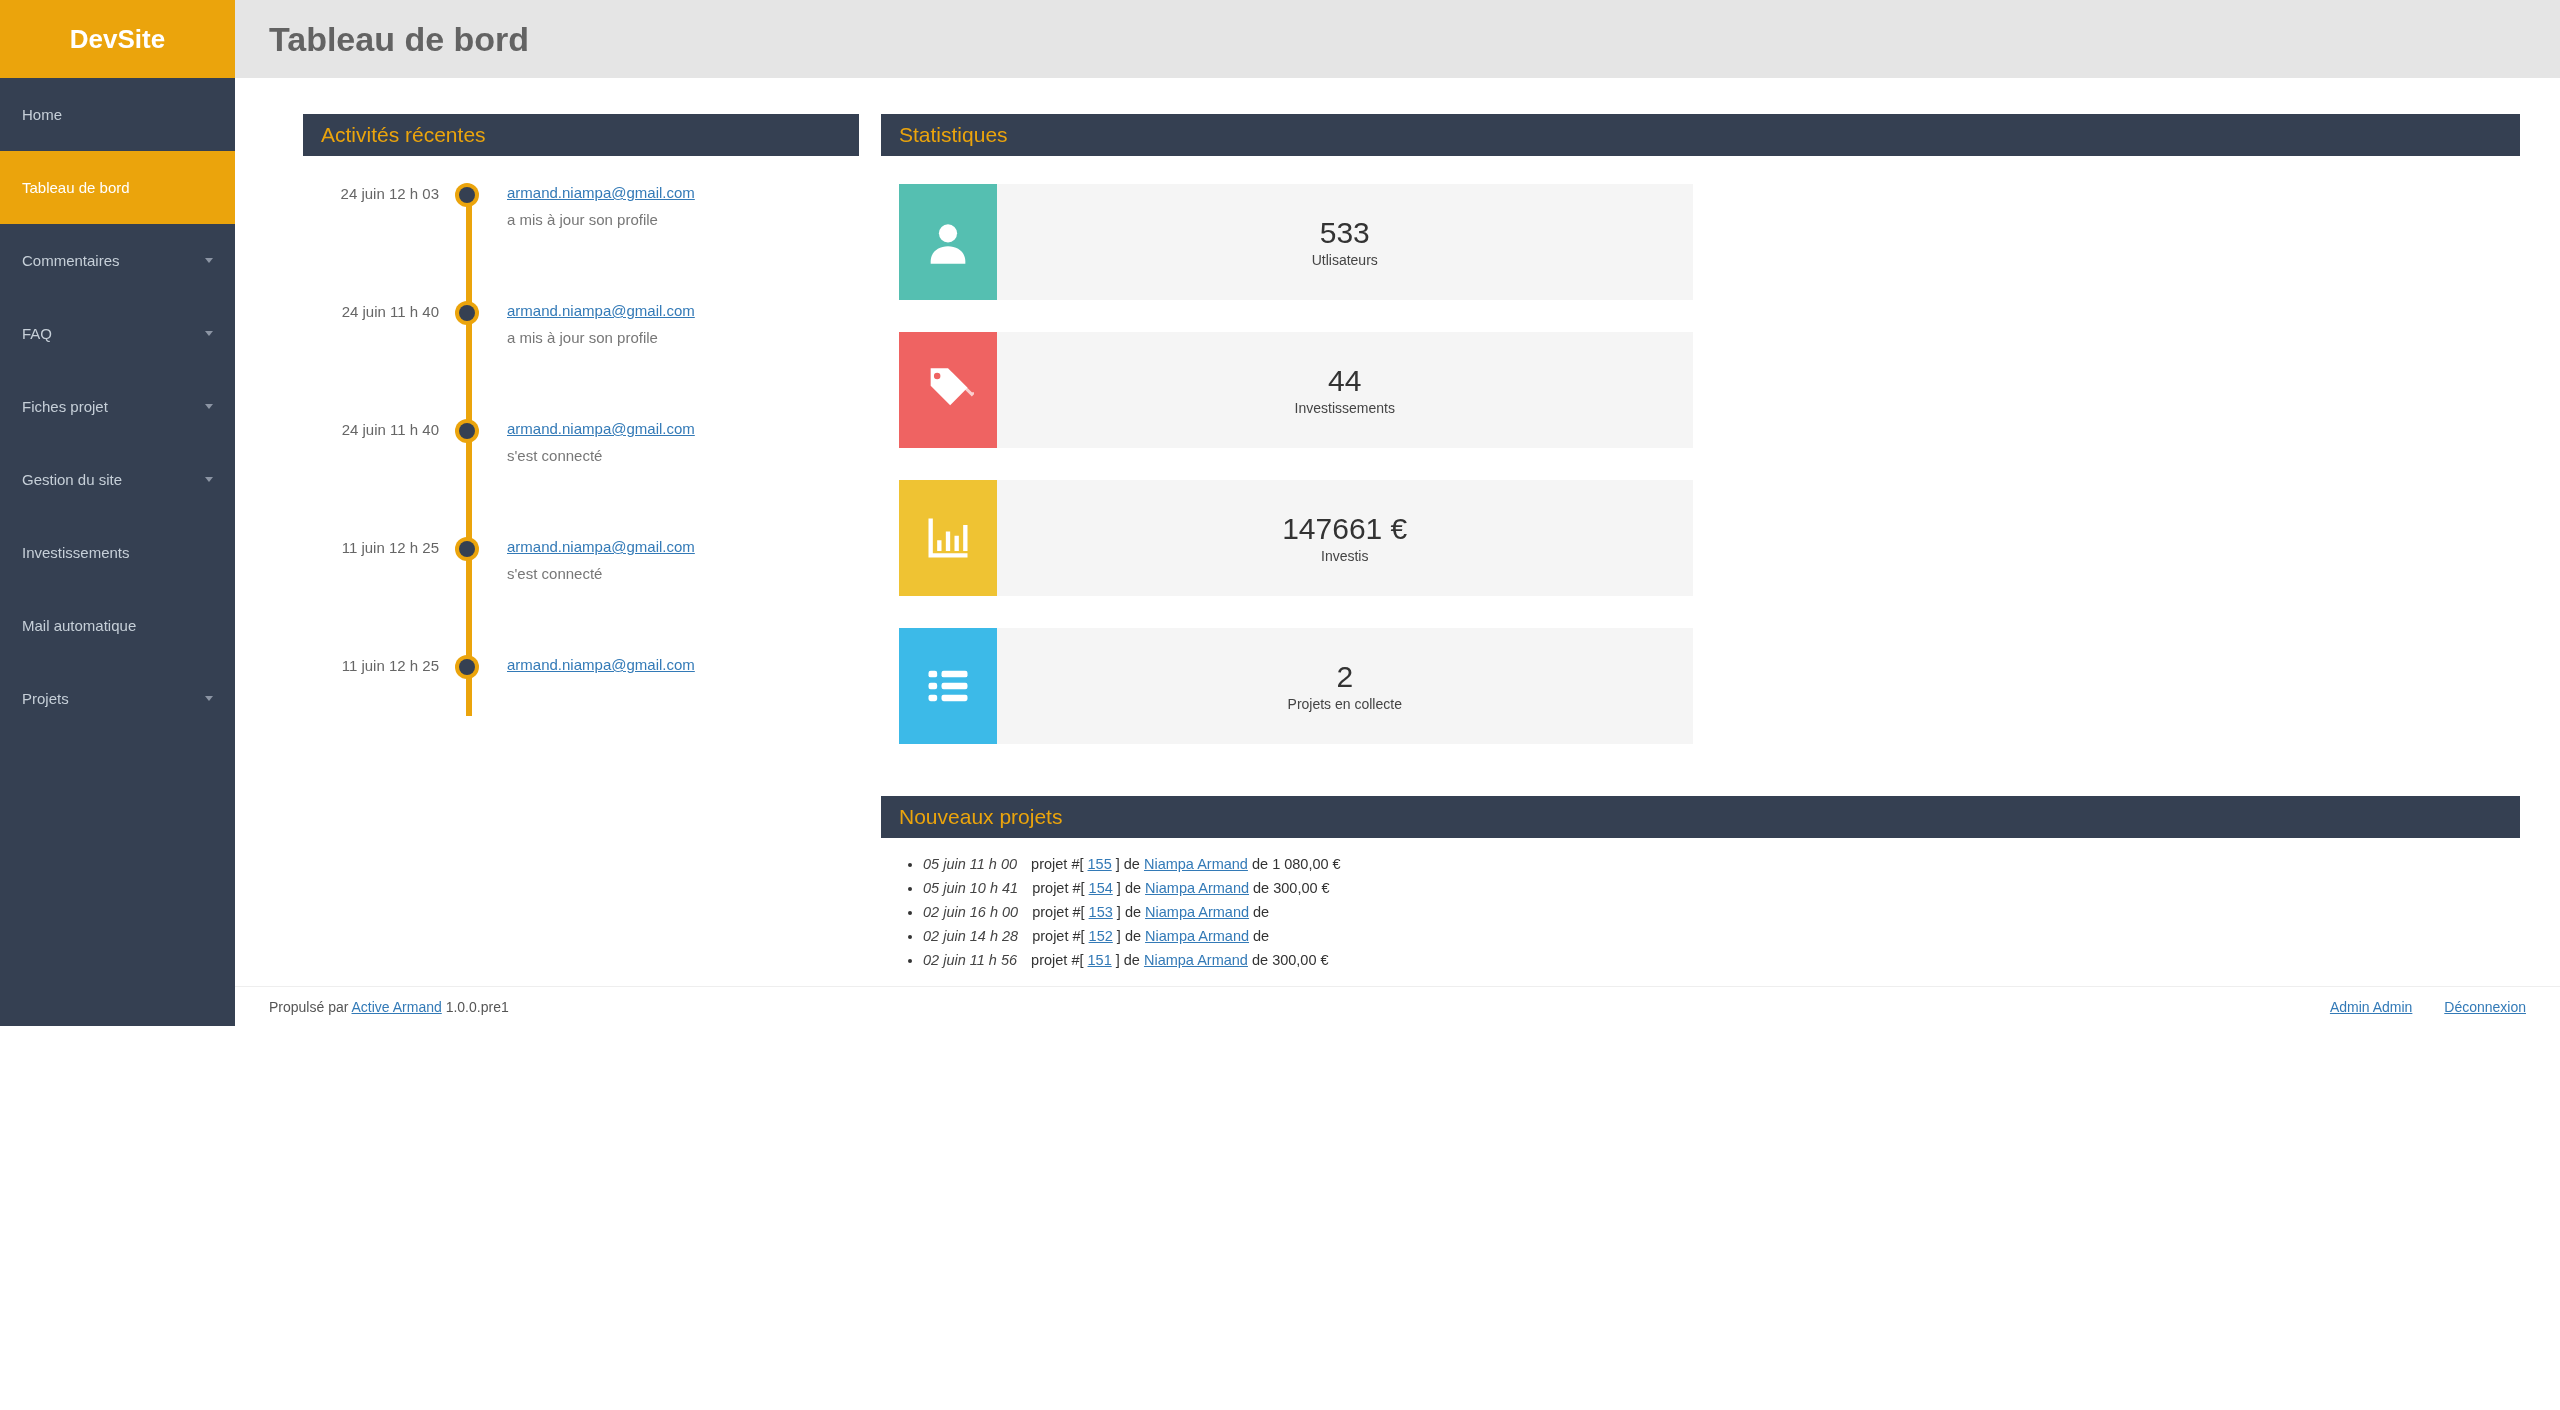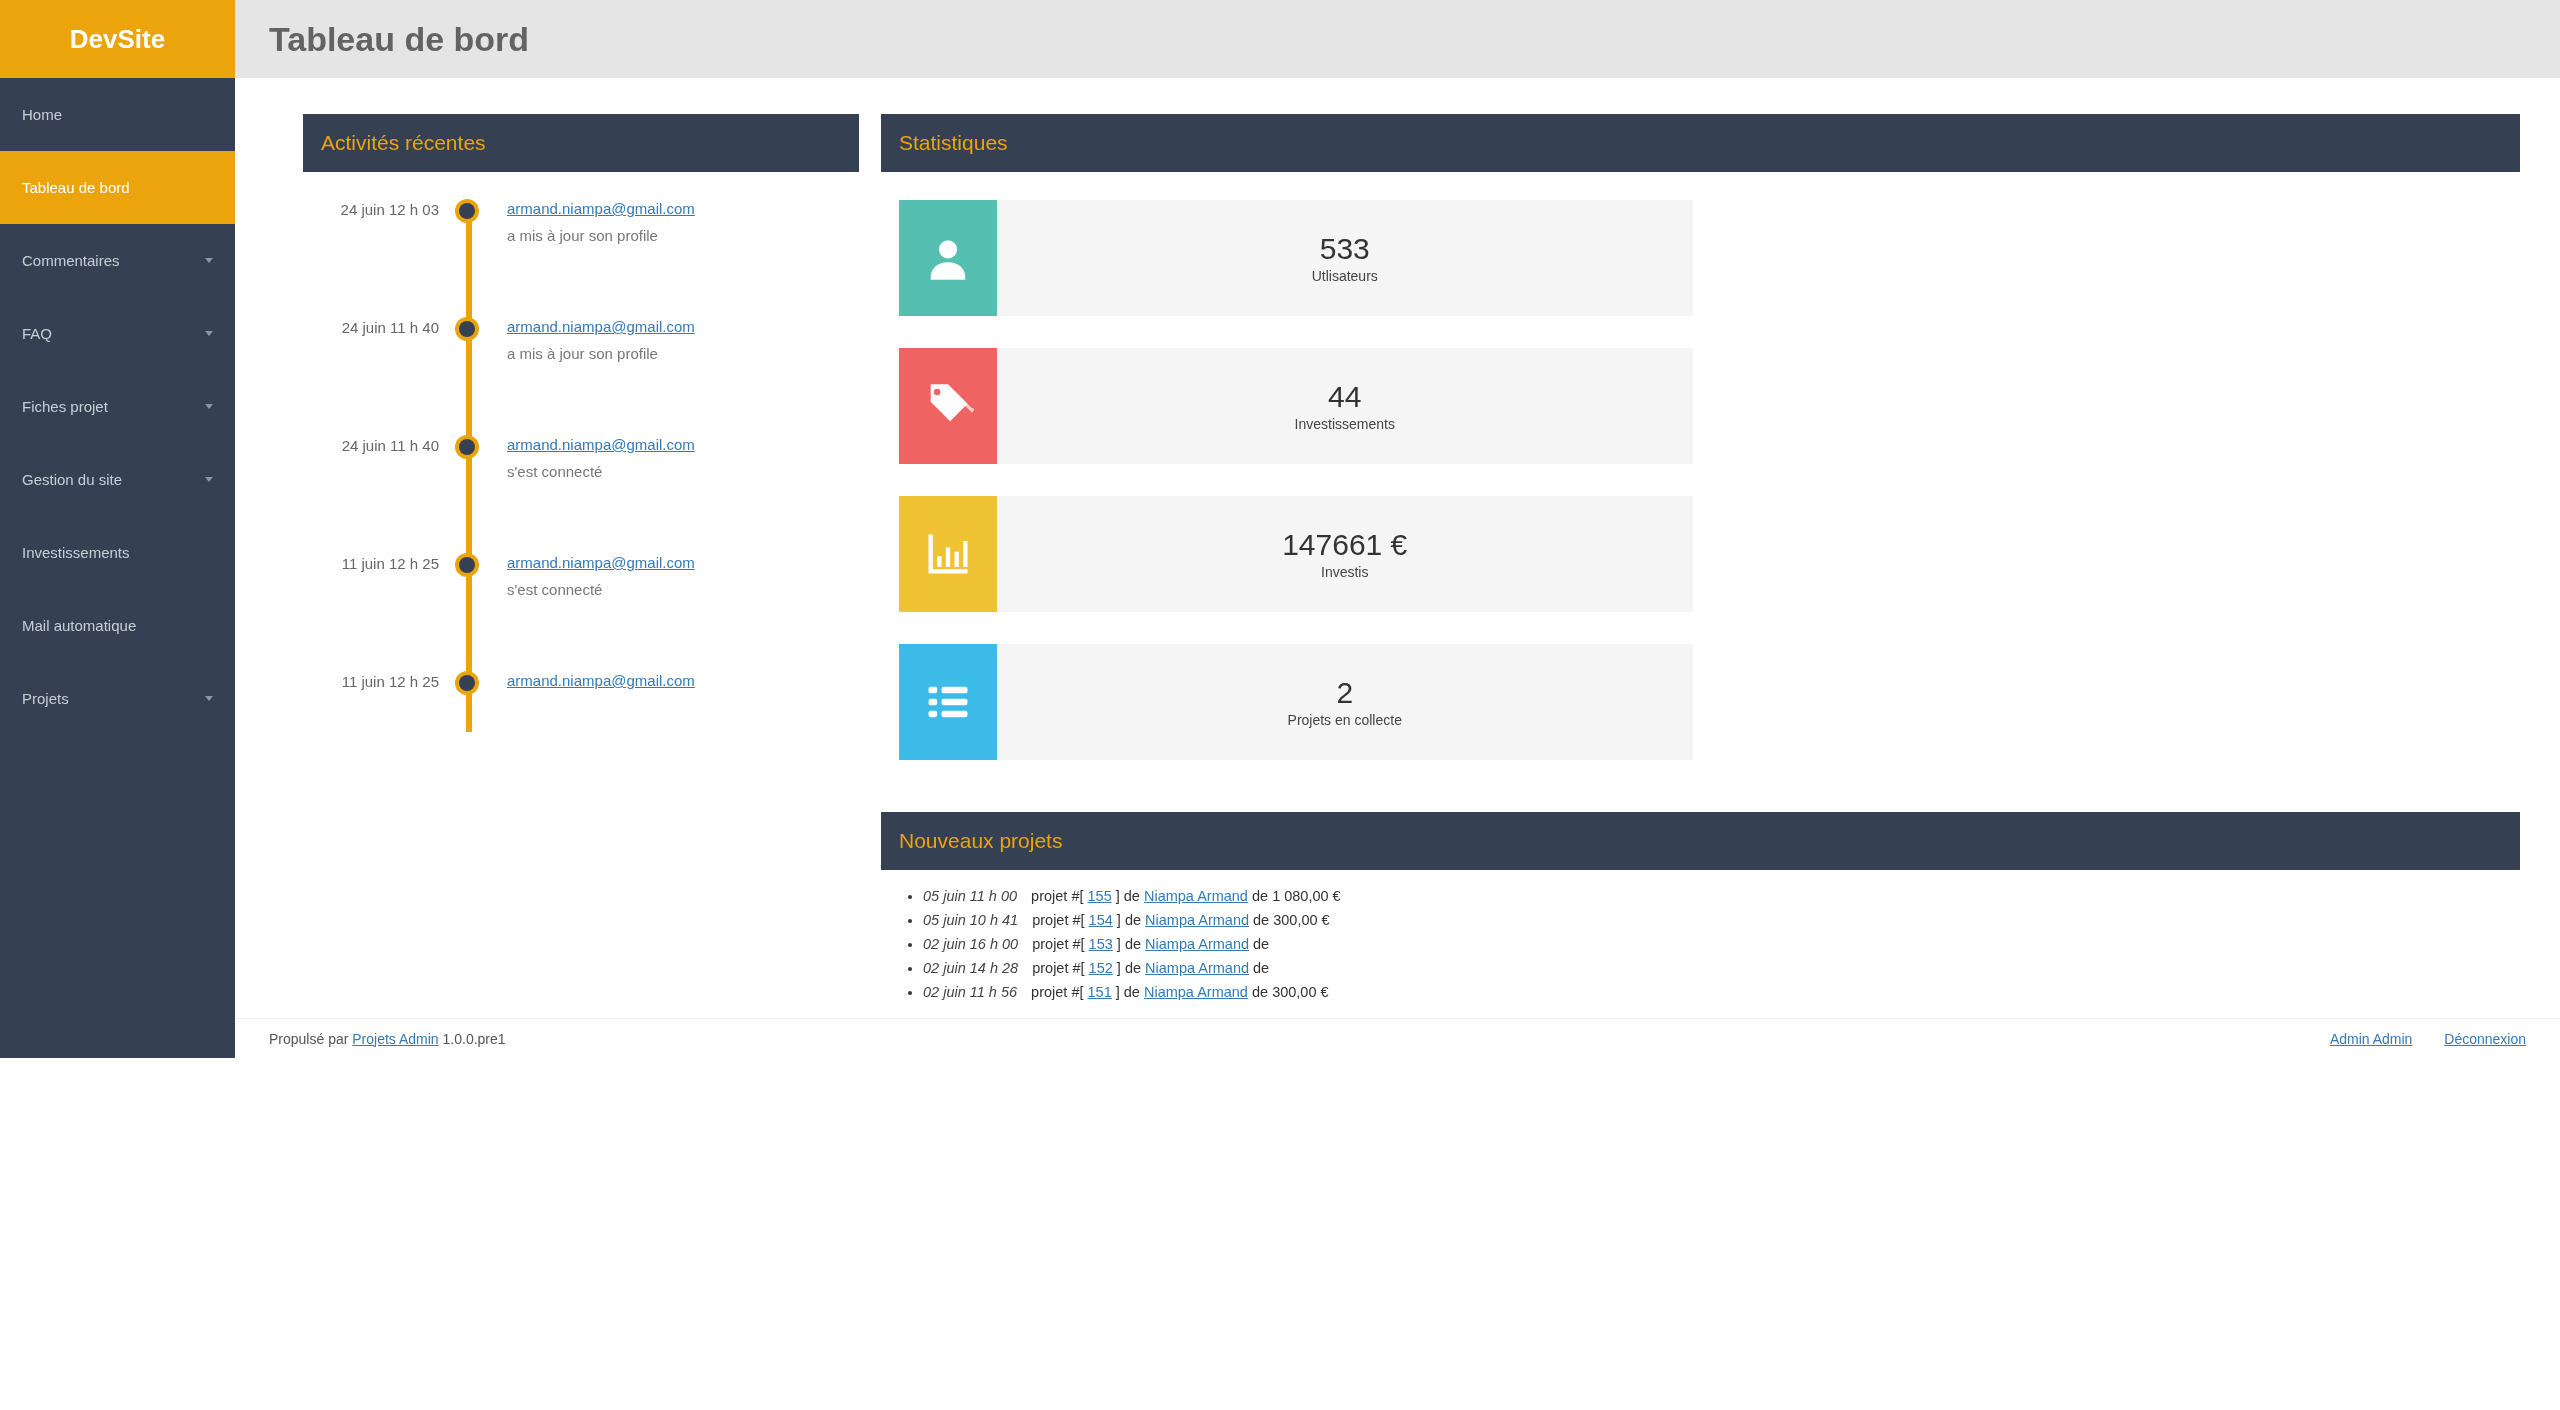--- a/index.html
+++ b/index.html
@@ -19,21 +19,21 @@
 .main { flex: 1; display: flex; flex-direction: column; }
 .header { background: #e5e5e5; height: 78px; display: flex; align-items: center; padding-left: 34px; }
 .header h1 { font-size: 34px; font-weight: 600; color: #636363; }
 
 
 .content { padding: 36px 40px 0 68px; display: flex; gap: 22px; flex: 1; background: #fff; }
 .col-left { width: 556px; }
 .col-right { flex: 1; display: flex; flex-direction: column; gap: 34px; }
 
 .panel { background: #fff; }
-.panel-header { background: #354052; color: #eba40c; font-size: 21px; padding: 17px 18px; font-weight: 400; }
+.panel-header { background: #354052; color: #eba40c; font-size: 21px; padding: 9px 18px; font-weight: 400; }
 .panel-body { background: #fff; padding: 28px 18px 18px 18px; }
 
 
 .timeline { position: relative; }
 .timeline-line { position: absolute; left: 145px; top: 0; bottom: 0; width: 6px; background: #eba40c; }
 .tl-item { position: relative; display: flex; margin-bottom: 58px; min-height: 60px; }
 .tl-item:last-child { margin-bottom: 0; }
 .tl-time { width: 118px; text-align: right; color: #666; font-size: 15px; padding-top: 1px; }
 .tl-dot-wrap { width: 56px; position: relative; }
 .tl-dot { position: absolute; left: 20px; top: 3px; width: 16px; height: 16px; background: #354052; border-radius: 50%; box-shadow: 0 0 0 4px #eba40c; }
@@ -232,21 +232,21 @@
               <li><span class="dt">02 juin 14 h 28</span> <span>projet #[ </span><a href="#">152</a> <span>] de</span> <a href="#">Niampa Armand</a> <span>de</span></li>
               <li><span class="dt">02 juin 11 h 56</span> <span>projet #[ </span><a href="#">151</a> <span>] de</span> <a href="#">Niampa Armand</a> <span>de</span> <span>300,00 €</span></li>
             </ul>
         </div>
       </div>
 
     </div>
 
     <div class="footer">
       <div>
-        <span>Propulsé par </span><a href="#">Projets Admin</a><span> 1.0.0.pre1</span>
+        <span>Propulsé par </span><a href="#">Active Armand</a><span> 1.0.0.pre1</span>
       </div>
       <div class="footer-right">
         <a href="#">Admin Admin</a>
         <a href="#">Déconnexion</a>
       </div>
     </div>
   </div>
 
 </div>
 

